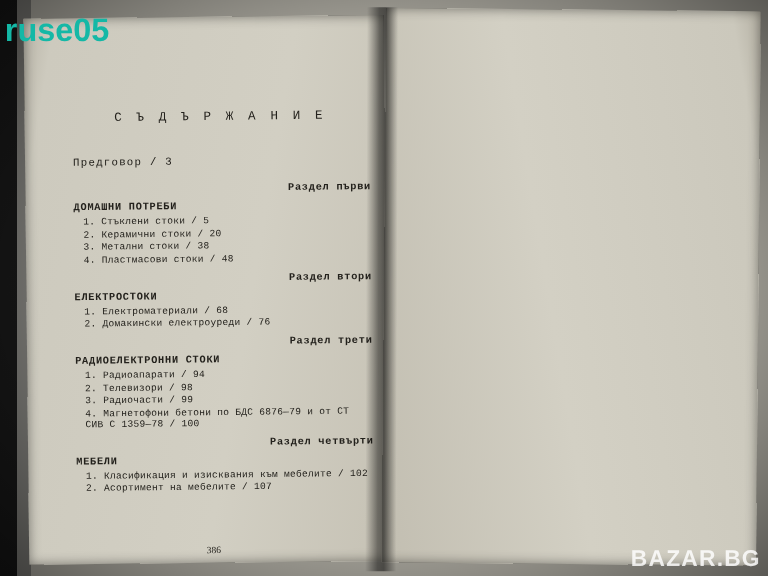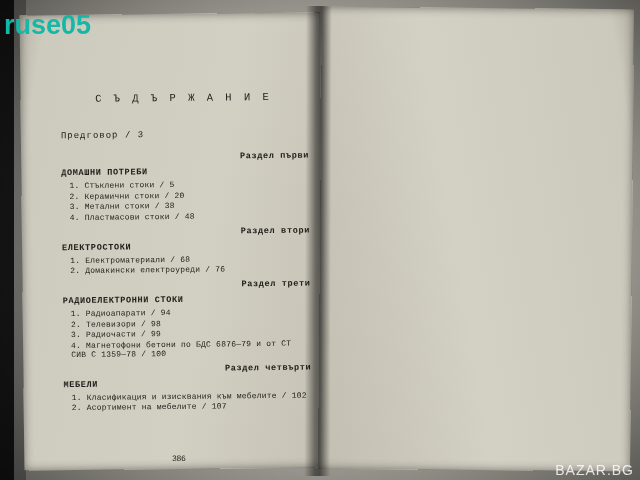--- a/index.html
+++ b/index.html
@@ -85,36 +85,36 @@
     font-family:"Liberation Mono", monospace;
     letter-spacing:0.2px;
     margin:1.5px 0 1.5px 10px;
     white-space:nowrap;
     overflow:hidden;
   }
   .entry.wrap{white-space:normal;}
   .folio{
     position:absolute;
     font-size:8px;
-    font-family:Liberation Sans, sans-serif;
+    font-family:Liberation Serif, serif;
   }
   .folio-left{left:148px;top:440px;}
 
   
   .ruse{
     position:absolute;left:4px;top:10px;
     font-family:"Liberation Sans", sans-serif;
     font-size:27px;font-weight:bold;
     color:#14b8a6;
     letter-spacing:0px;
   }
   .bazar{
     position:absolute;right:6px;bottom:2px;
     font-family:"Liberation Sans", sans-serif;
-    font-size:14px;font-weight:normal;
+    font-size:19px;font-weight:bold;
     color:rgba(255,255,255,0.82);
     letter-spacing:1px;
   }
 </style>
 </head>
 <body>
 
 <div id="stage">
 
   <div class="book"></div>

